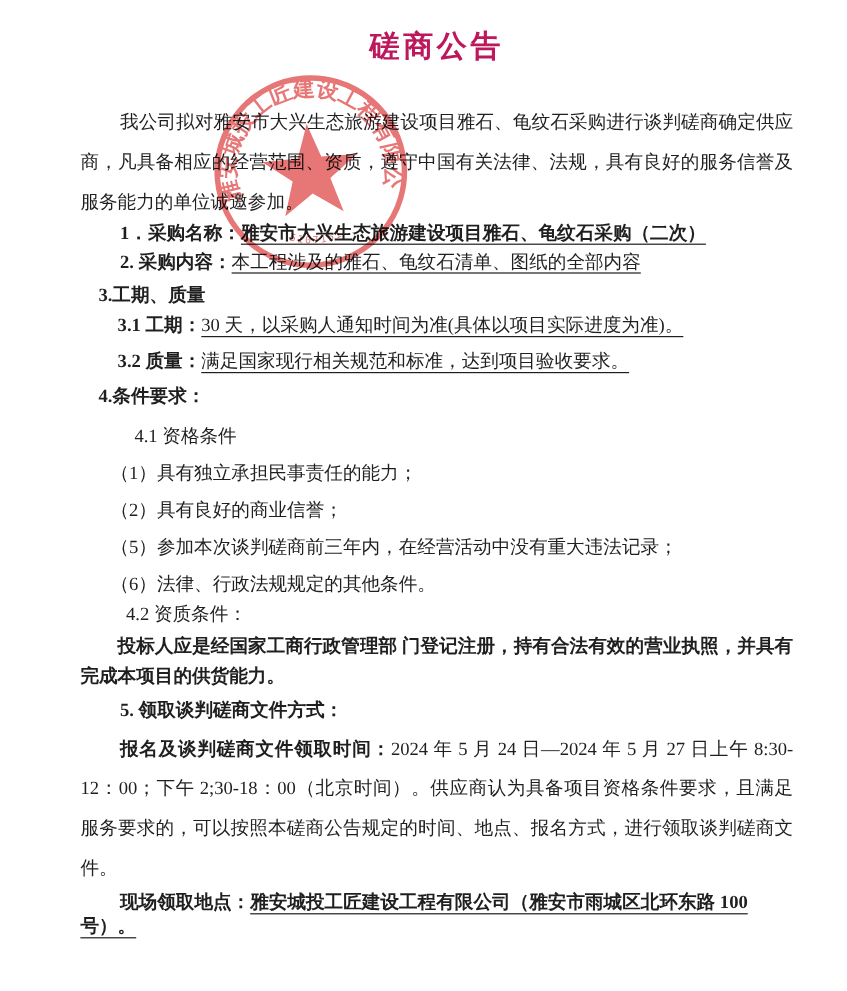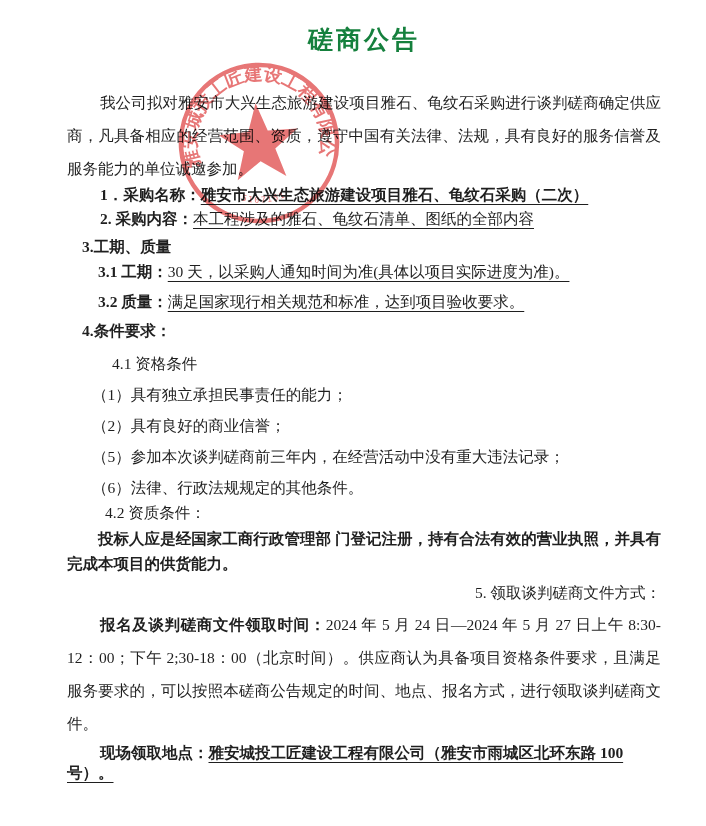--- a/index.html
+++ b/index.html
@@ -17,21 +17,21 @@
   .content {
     position:absolute; left:67px; top:0; width:594px;
   }
   .doc-title {
     margin-top:24px;
     text-align:center;
     font-size:25px;
     font-weight:bold;
     letter-spacing:3px;
     line-height:32px;
-    color:#15803d;
+    color:#be185d;
   }
   .intro {
     margin-top:30px;
     line-height:33px;
     text-indent:33px;
     text-align:justify;
   }
   .line { line-height:20px; }
   .b { font-weight:bold; }
   .ul { text-decoration:underline; text-underline-offset:4px; text-decoration-thickness:1.2px;text-align:center; }
@@ -39,21 +39,21 @@
   .item2 { margin:4px 0 0 33px; }
   .h3    { margin:8px 0 0 15px; font-weight:bold; }
   .i31   { margin:5px 0 0 31px; }
   .i32   { margin:10px 0 0 31px; }
   .h4    { margin:9px 0 0 15px; font-weight:bold; }
   .h41   { margin:13px 0 0 45px; }
   .cond  { margin:11px 0 0 25px; }
   .cond + .cond { margin-top:11px; }
   .h42   { margin:5px 0 0 38px; font-weight:normal; }
   .p42   { margin-top:3px; line-height:25px; text-indent:31px; font-weight:bold; text-align:justify; }
-  .h5    { margin:7px 0 0 33px; font-weight:normal;text-align:right; }
+  .h5    { margin:7px 0 0 33px; font-weight:bold; }
   .p5    { margin-top:5px; line-height:33px; text-indent:33px; text-align:justify; }
   .loc   { margin-top:3px; text-indent:33px; font-weight:bold; }
 
   .seal {
     position:absolute; left:176px; top:60px;
     width:166px; height:166px;
     z-index:2;
     opacity:.82;
     mix-blend-mode:multiply;
     transform:rotate(-5deg);

